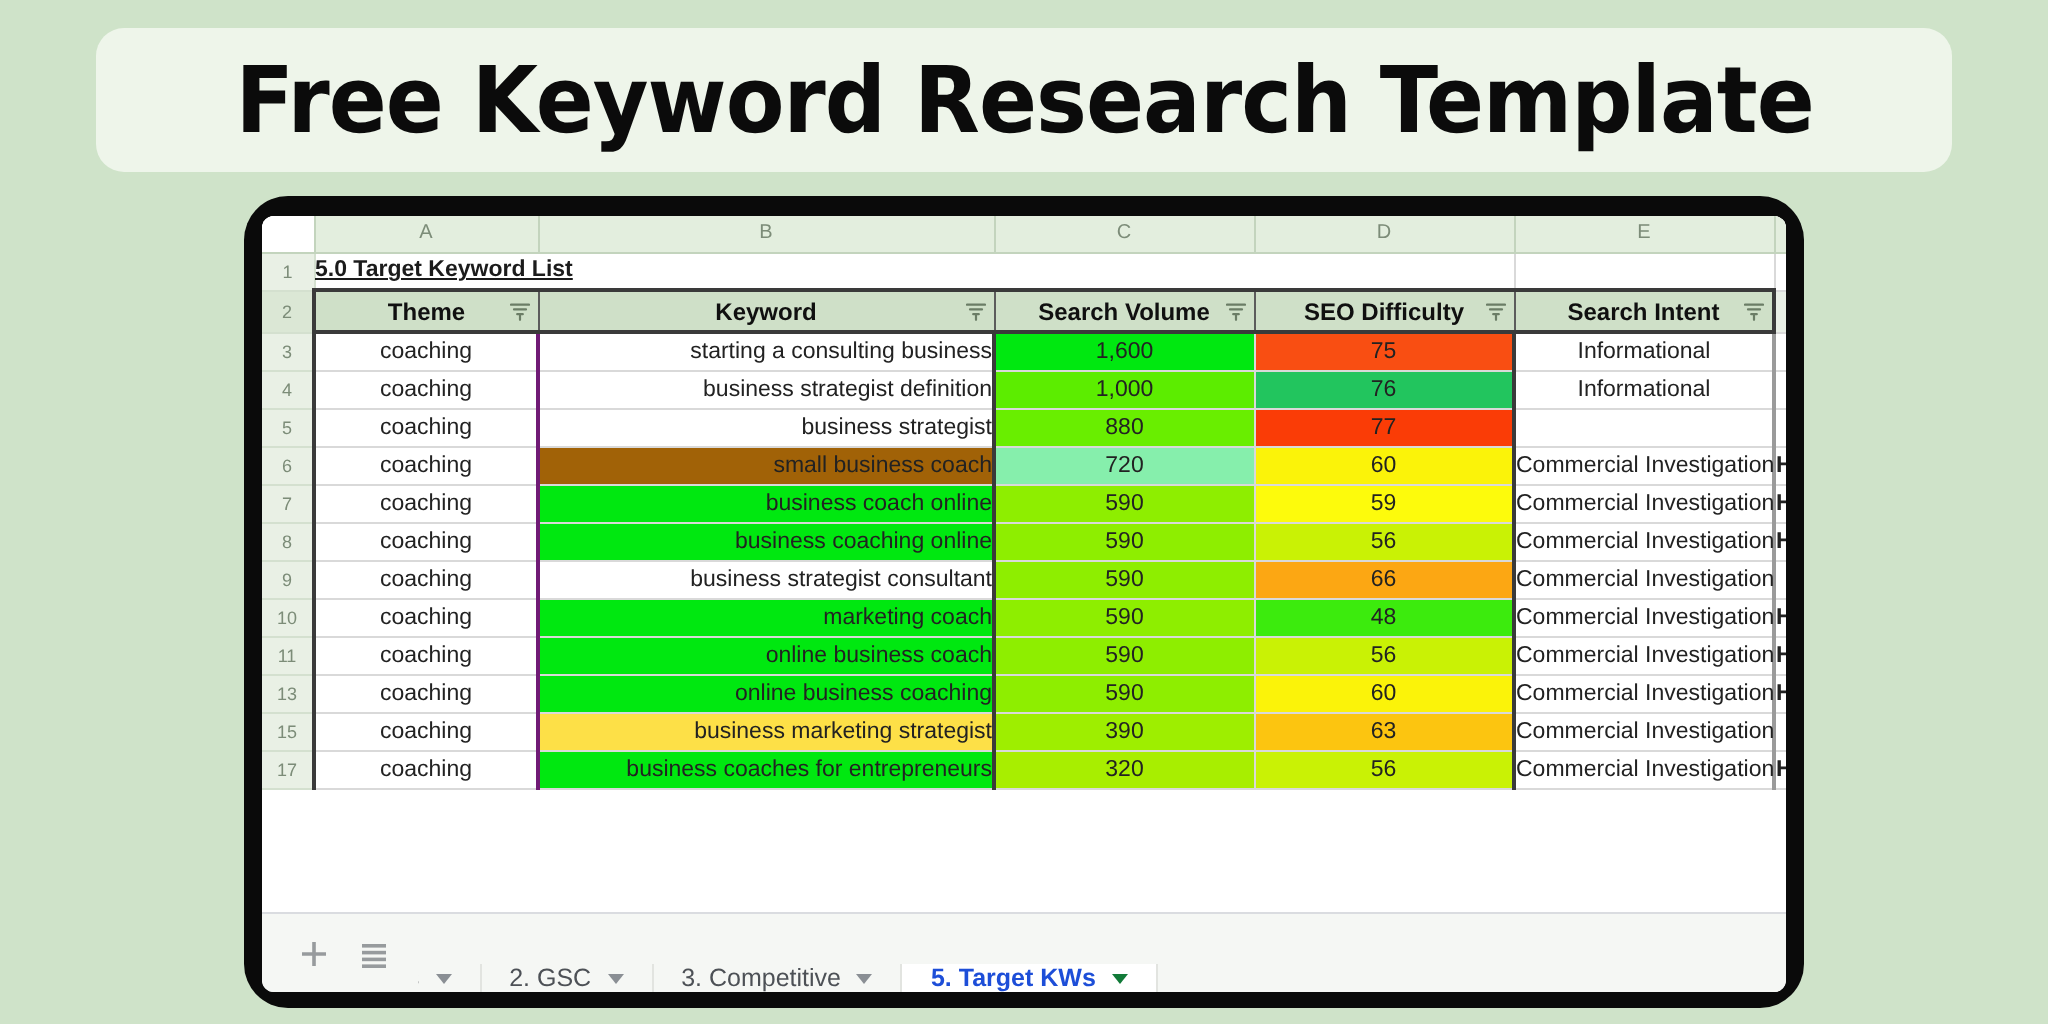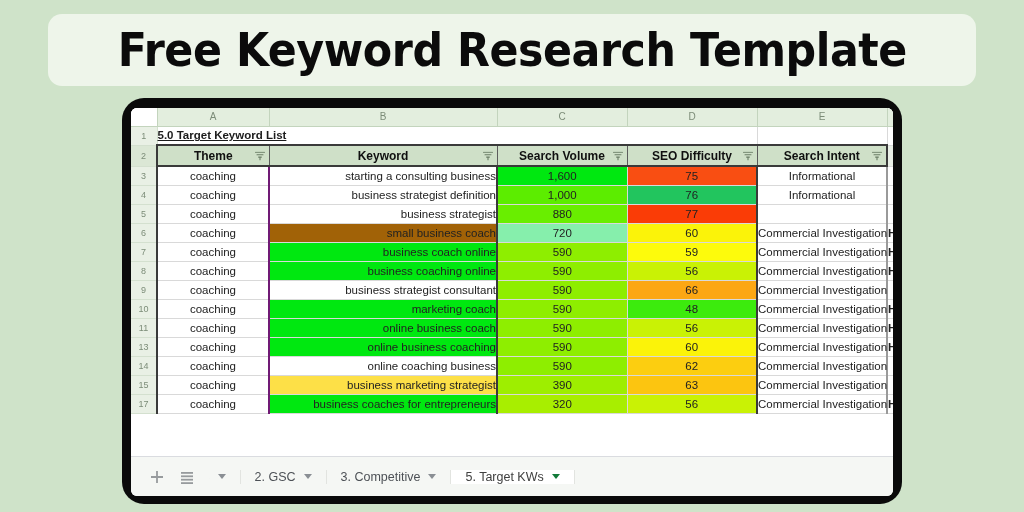--- a/index.html
+++ b/index.html
@@ -154,34 +154,34 @@
   .tabbar {
     flex: 0 0 auto;
     height: 40px;
     background: #f5f7f4;
     border-top: 1px solid #dadce0;
     display: flex; align-items: stretch;
     position: relative;
   }
   .tb-icons { display: flex; align-items: center; gap: 14px; padding: 0 14px 0 18px; }
   .ic { width: 16px; height: 16px; display: block; opacity: .62; }
-  .tabs { display: flex; align-items: center; overflow: hidden; flex: 1 1 auto; }
+  .tabs { display: flex; align-items: flex-end; overflow: hidden; flex: 1 1 auto; }
   .tab {
     display: flex; align-items: center; gap: 8px;
     padding: 0 14px;
     font-size: 12.5px;
     color: #4d5156;
     border-right: 1px solid #e2e4e0;
     white-space: nowrap;
     background: transparent;
   }
   .tab.active {
     background: #ffffff;
-    color: #404040;
-    font-weight: 400;
+    color: #1d4ed8;
+    font-weight: 700;
   }
   .caret {
     width: 0; height: 0;
     border-left: 4px solid transparent;
     border-right: 4px solid transparent;
     border-top: 5px solid #8a8f94;
     display: inline-block;
   }
   .tab.active .caret { border-top-color: #117a38; }
   .tab.clipped { margin-left: -44px; }
@@ -327,29 +327,20 @@
                 <td class="ovf"><b>H</b></td>
               </tr>
               <tr>
                 <td class="rownum">13</td>
                 <td class="cell theme">coaching</td>
                 <td class="cell kw" style="background:#00e810">online business coaching</td>
                 <td class="cell num sep" style="background:#8eee00">590</td>
                 <td class="cell num" style="background:#fbf309">60</td>
                 <td class="cell intent">Commercial Investigation</td>
                 <td class="ovf"><b>H</b></td>
-              </tr>
-              <tr>
-                <td class="rownum">14</td>
-                <td class="cell theme">coaching</td>
-                <td class="cell kw" style="background:#ffffff">online coaching business</td>
-                <td class="cell num sep" style="background:#8eee00">590</td>
-                <td class="cell num" style="background:#fcce10">62</td>
-                <td class="cell intent">Commercial Investigation</td>
-                <td class="ovf"></td>
               </tr>
               <tr>
                 <td class="rownum">15</td>
                 <td class="cell theme">coaching</td>
                 <td class="cell kw" style="background:#fde047">business marketing strategist</td>
                 <td class="cell num sep" style="background:#9eee00">390</td>
                 <td class="cell num" style="background:#fcc510">63</td>
                 <td class="cell intent">Commercial Investigation</td>
                 <td class="ovf"></td>
               </tr>

